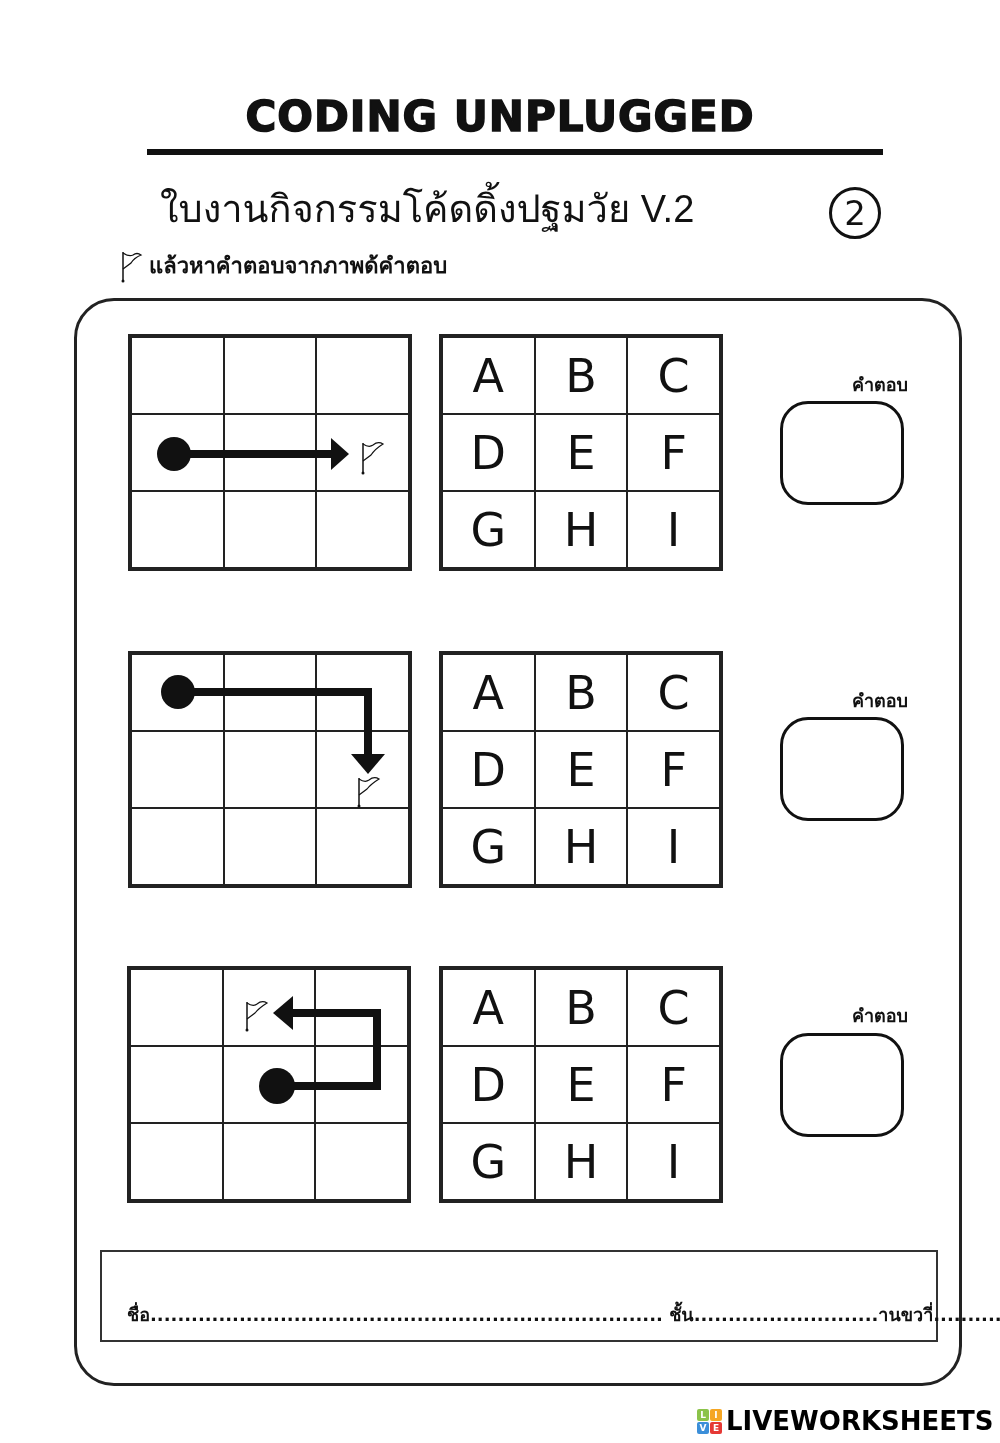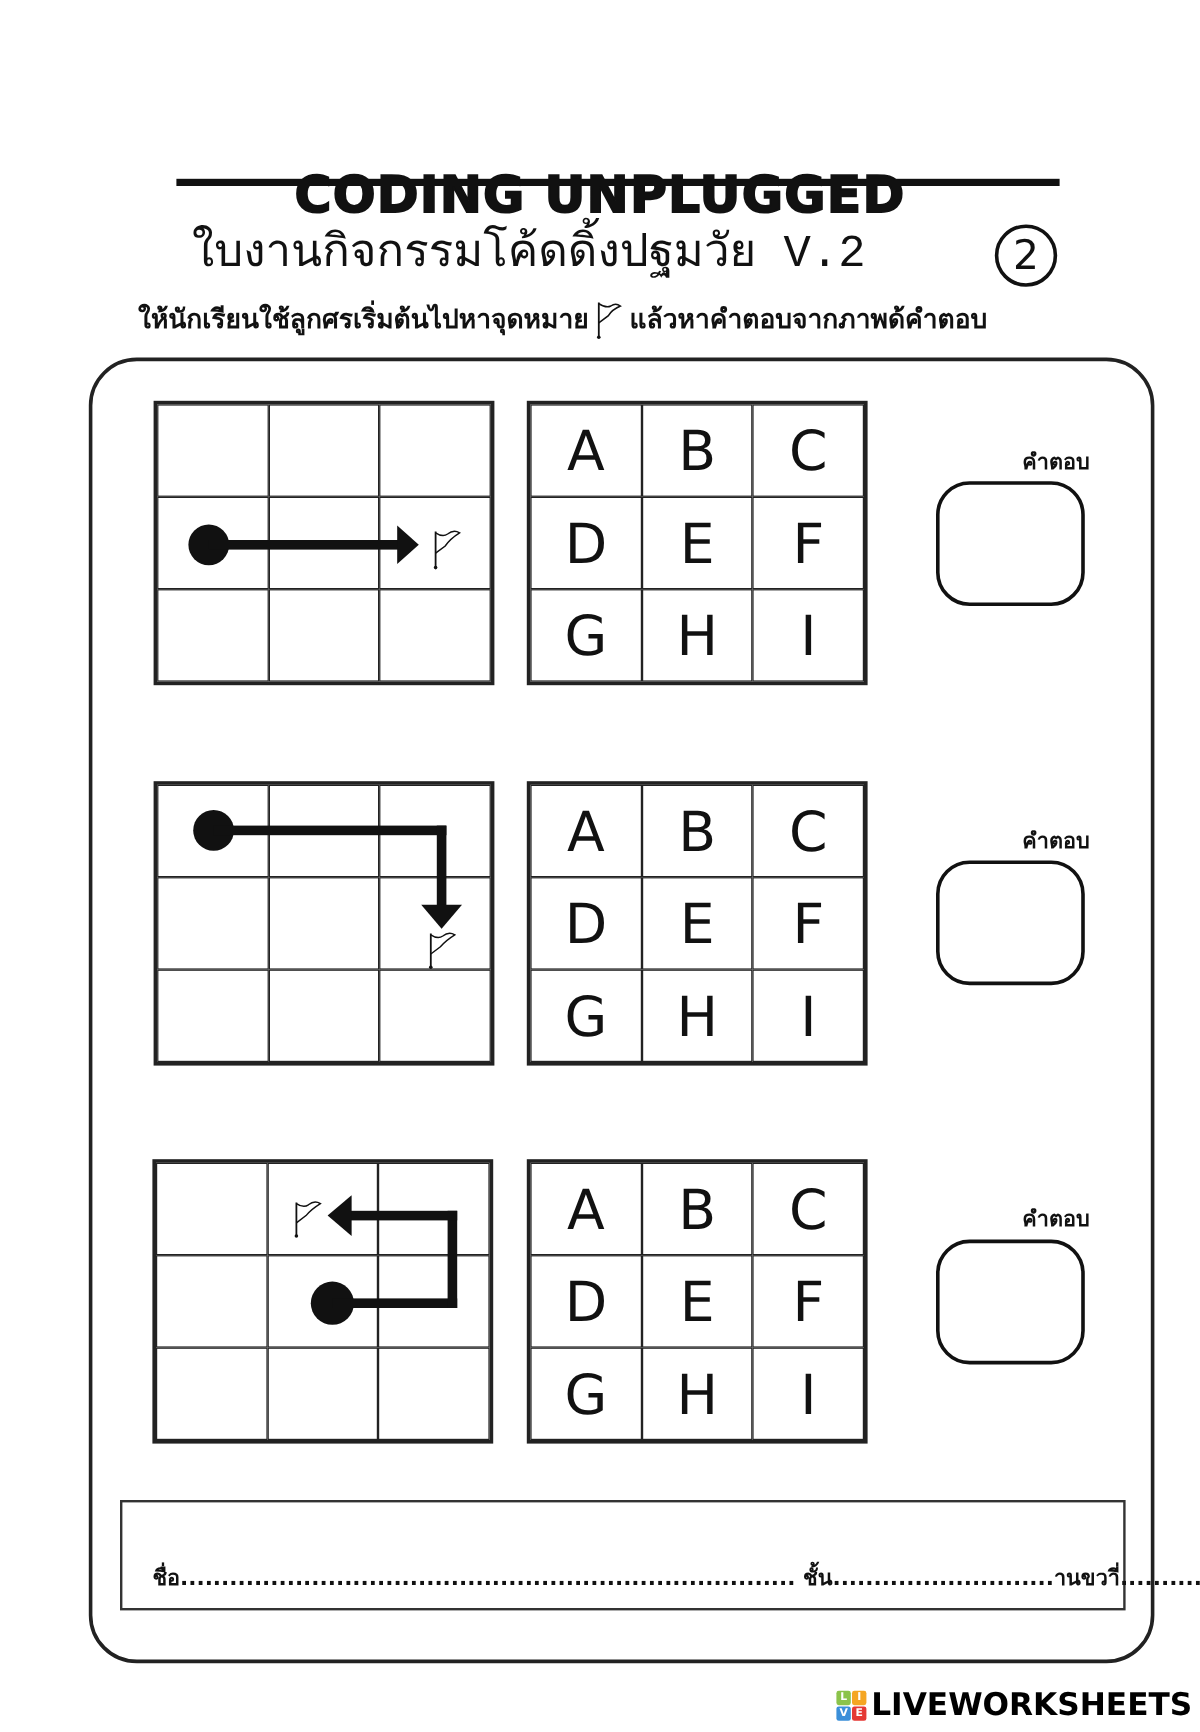--- a/index.html
+++ b/index.html
@@ -1,19 +1,19 @@
 <!DOCTYPE html>
 <html><head>
 <meta charset="utf-8">
 <style>
   html, body { margin: 0; padding: 0; background: #ffffff; }
   body { width: 1000px; height: 1443px; position: relative; overflow: hidden; font-family: "DejaVu Sans", sans-serif; color: #111; }
-  .title { position: absolute; left: 0; width: 1000px; top: 92px; text-align: center; font-family: "DejaVu Sans", sans-serif; font-weight: 900; font-size: 42px; letter-spacing: 1px; color: #111; margin-top: 46px; -webkit-text-stroke: 1.5px #111; }
+  .title { position: absolute; left: 0; width: 1000px; top: 92px; text-align: center; font-family: "DejaVu Sans", sans-serif; font-weight: 900; font-size: 42px; letter-spacing: 1px; color: #111; -webkit-text-stroke: 1.5px #111; }
   .title-rule { position: absolute; left: 147px; top: 149px; width: 736px; height: 6px; background: #111; }
-  .subtitle { position: absolute; left: 160px; top: 178px; font-family: Liberation Mono, monospace; font-size: 38px; color: #111; white-space: nowrap; }
+  .subtitle { position: absolute; left: 160px; top: 178px; font-family: Liberation Sans, sans-serif; font-size: 38px; color: #111; white-space: nowrap; }
   .sheet-num { position: absolute; left: 829px; top: 187px; width: 46px; height: 46px; border: 3px solid #111; border-radius: 50%; text-align: center; line-height: 46px; font-size: 34px; font-family: "DejaVu Sans", sans-serif; }
   .instruction { position: absolute; left: 115px; top: 248px; font-family: "DejaVu Sans", sans-serif; font-size: 22px; font-weight: bold; color: #111; white-space: nowrap; display: flex; align-items: center; }
   .instruction .flag-inline { display: inline-block; width: 26px; height: 34px; margin: 0 4px; vertical-align: middle; }
   .frame { position: absolute; left: 74px; top: 298px; width: 888px; height: 1088px; border: 3px solid #222; border-radius: 40px; box-sizing: border-box; }
   .grid { position: absolute; width: 284px; height: 237px; display: grid; grid-template-columns: repeat(3, 1fr); grid-template-rows: repeat(3, 1fr); border: 3px solid #222; box-sizing: border-box; background: #fff; }
   .grid .cell { border: 1.5px solid #222; display: flex; align-items: center; justify-content: center; font-family: "DejaVu Sans", sans-serif; font-size: 46px; color: #111; }
   .path-svg { position: absolute; left: 0; top: 0; width: 284px; height: 237px; pointer-events: none; }
   .answer-label { position: absolute; width: 130px; text-align: right; font-family: "DejaVu Sans", sans-serif; font-weight: bold; font-size: 18px; color: #111; }
   .answer-box { position: absolute; width: 124px; height: 104px; border: 3px solid #111; border-radius: 28px; box-sizing: border-box; background: #fff; }
   .info-box { position: absolute; left: 100px; top: 1250px; width: 838px; height: 92px; border: 2.5px solid #333; box-sizing: border-box; }
@@ -26,21 +26,20 @@
 </head>
 <body>
 
 <div class="title">CODING UNPLUGGED</div>
 <div class="title-rule"></div>
 
 <div class="subtitle">ใบงานกิจกรรมโค้ดดิ้งปฐมวัย V.2</div>
 <div class="sheet-num">2</div>
 
 <div class="instruction">
-  <span>ให้นักเรียนใช้ลูกศรเริ่มต้นไปหาจุดหมาย</span>
   <svg class="flag-inline" viewBox="0 0 26 34">
     <line x1="4" y1="3" x2="4" y2="32" stroke="#111" stroke-width="1.5"></line>
     <path d="M4 4 Q10 8 14 6 Q18 3 22 6 Q15 9 12 14 Q8 17 4 20" fill="none" stroke="#111" stroke-width="1.3"></path>
     <circle cx="4" cy="32" r="1.5" fill="#111"></circle>
   </svg>
   <span>แล้วหาคำตอบจากภาพด้คำตอบ</span>
 </div>
 
 <div class="frame"></div>
 

